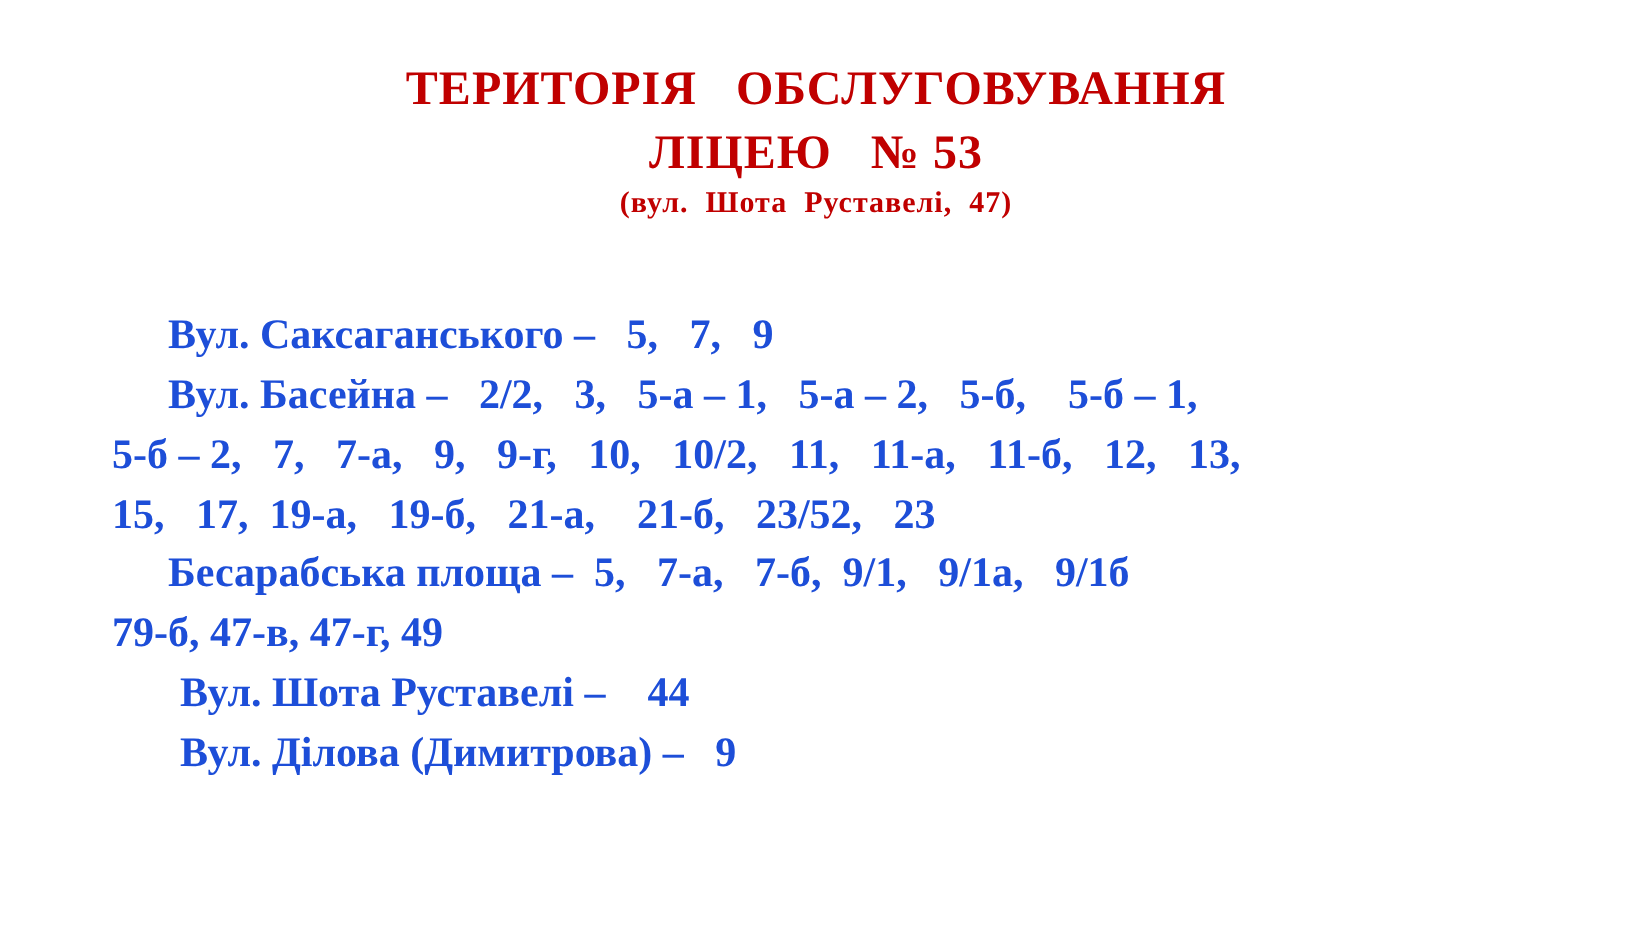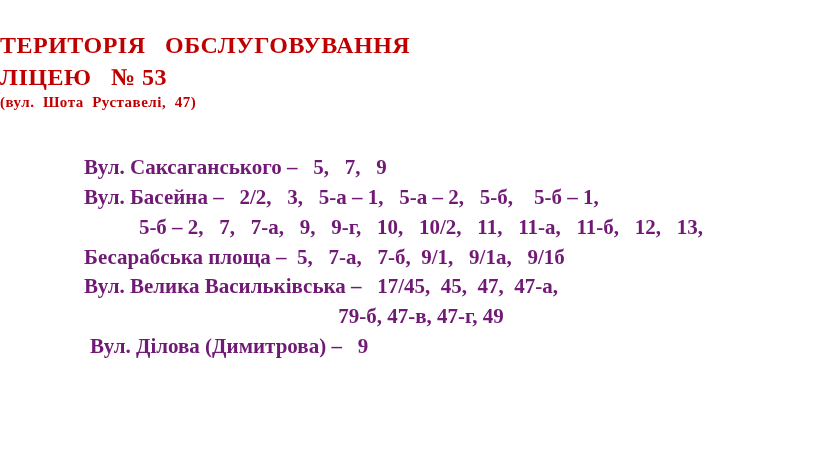--- a/index.html
+++ b/index.html
@@ -13,49 +13,49 @@
     font-family: "Liberation Serif", serif;
     overflow: hidden;
   }
   .page {
     position: relative;
     width: 816px;
     height: 476px;
     box-sizing: border-box;
   }
   .title-block {
+    text-align: center;
     color: #c00000;
     font-weight: bold;
     padding-top: 30px;
   }
   .title-line {
     font-size: 24px;
     letter-spacing: 0.5px;
     line-height: 1.32;
     white-space: pre;
   }
   .title-line.sub {
     font-size: 15px;
   }
   .body-block {
     margin-top: 40px;
     padding-left: 56px;
     padding-right: 30px;
-    color: #701a75;
+    color: #1d4ed8;
     font-weight: bold;
     font-size: 21px;
     line-height: 1.42;
   }
   .entry {
     white-space: pre-wrap;
     text-indent: 28px;
   }
   .entry.cont {
     text-indent: 0;
-    text-align: center;
   }
   .entry.indent-more {
     text-indent: 34px;
   }
 </style>
 </head>
 <body>
 
 <div class="page">
 
@@ -64,24 +64,25 @@
     <div class="title-line">ЛІЦЕЮ   № 53</div>
     <div class="title-line sub">(вул.  Шота  Руставелі,  47)</div>
   </div>
 
   <div class="body-block">
 
     <div class="entry">Вул. Саксаганського –   5,   7,   9</div>
 
     <div class="entry">Вул. Басейна –   2/2,   3,   5-а – 1,   5-а – 2,   5-б,    5-б – 1,</div>
     <div class="entry cont">5-б – 2,   7,   7-а,   9,   9-г,   10,   10/2,   11,   11-а,   11-б,   12,   13,</div>
+    <div class="entry cont">15,   17,  19-а,   19-б,   21-а,    21-б,   23/52,   23</div>
 
     <div class="entry">Бесарабська площа –  5,   7-а,   7-б,  9/1,   9/1а,   9/1б</div>
 
-    <div class="entry">Вул. Велика Васильківська –   17/45,  45,  47,  47-а,</div>
     <div class="entry cont">79-б, 47-в, 47-г, 49</div>
 
+    <div class="entry indent-more">Вул. Шота Руставелі –    44</div>
 
     <div class="entry indent-more">Вул. Ділова (Димитрова) –   9</div>
 
   </div>
 
 </div>
 
 </body></html>

